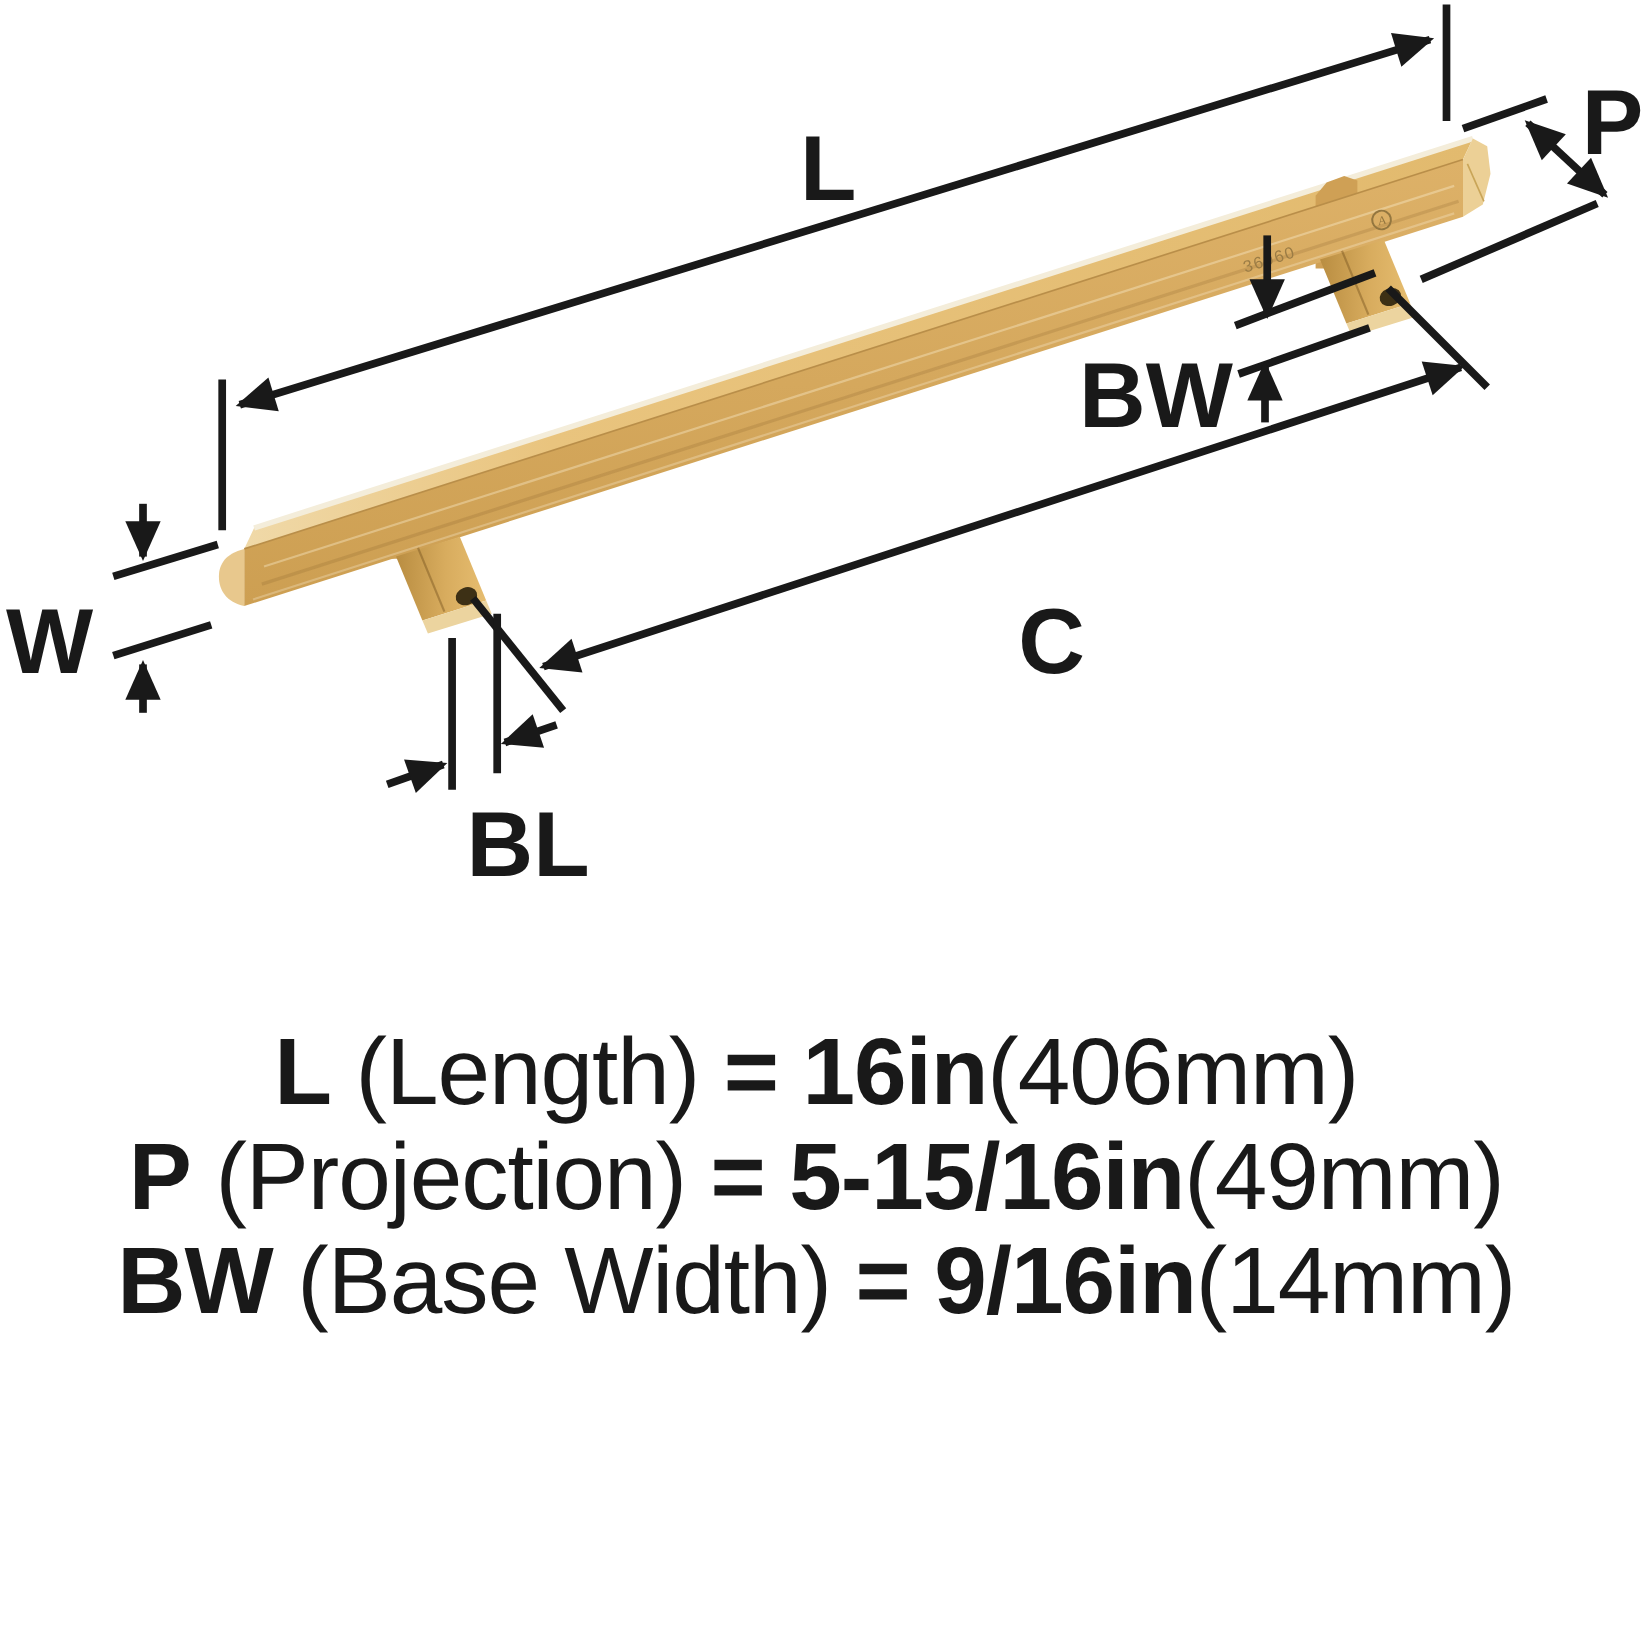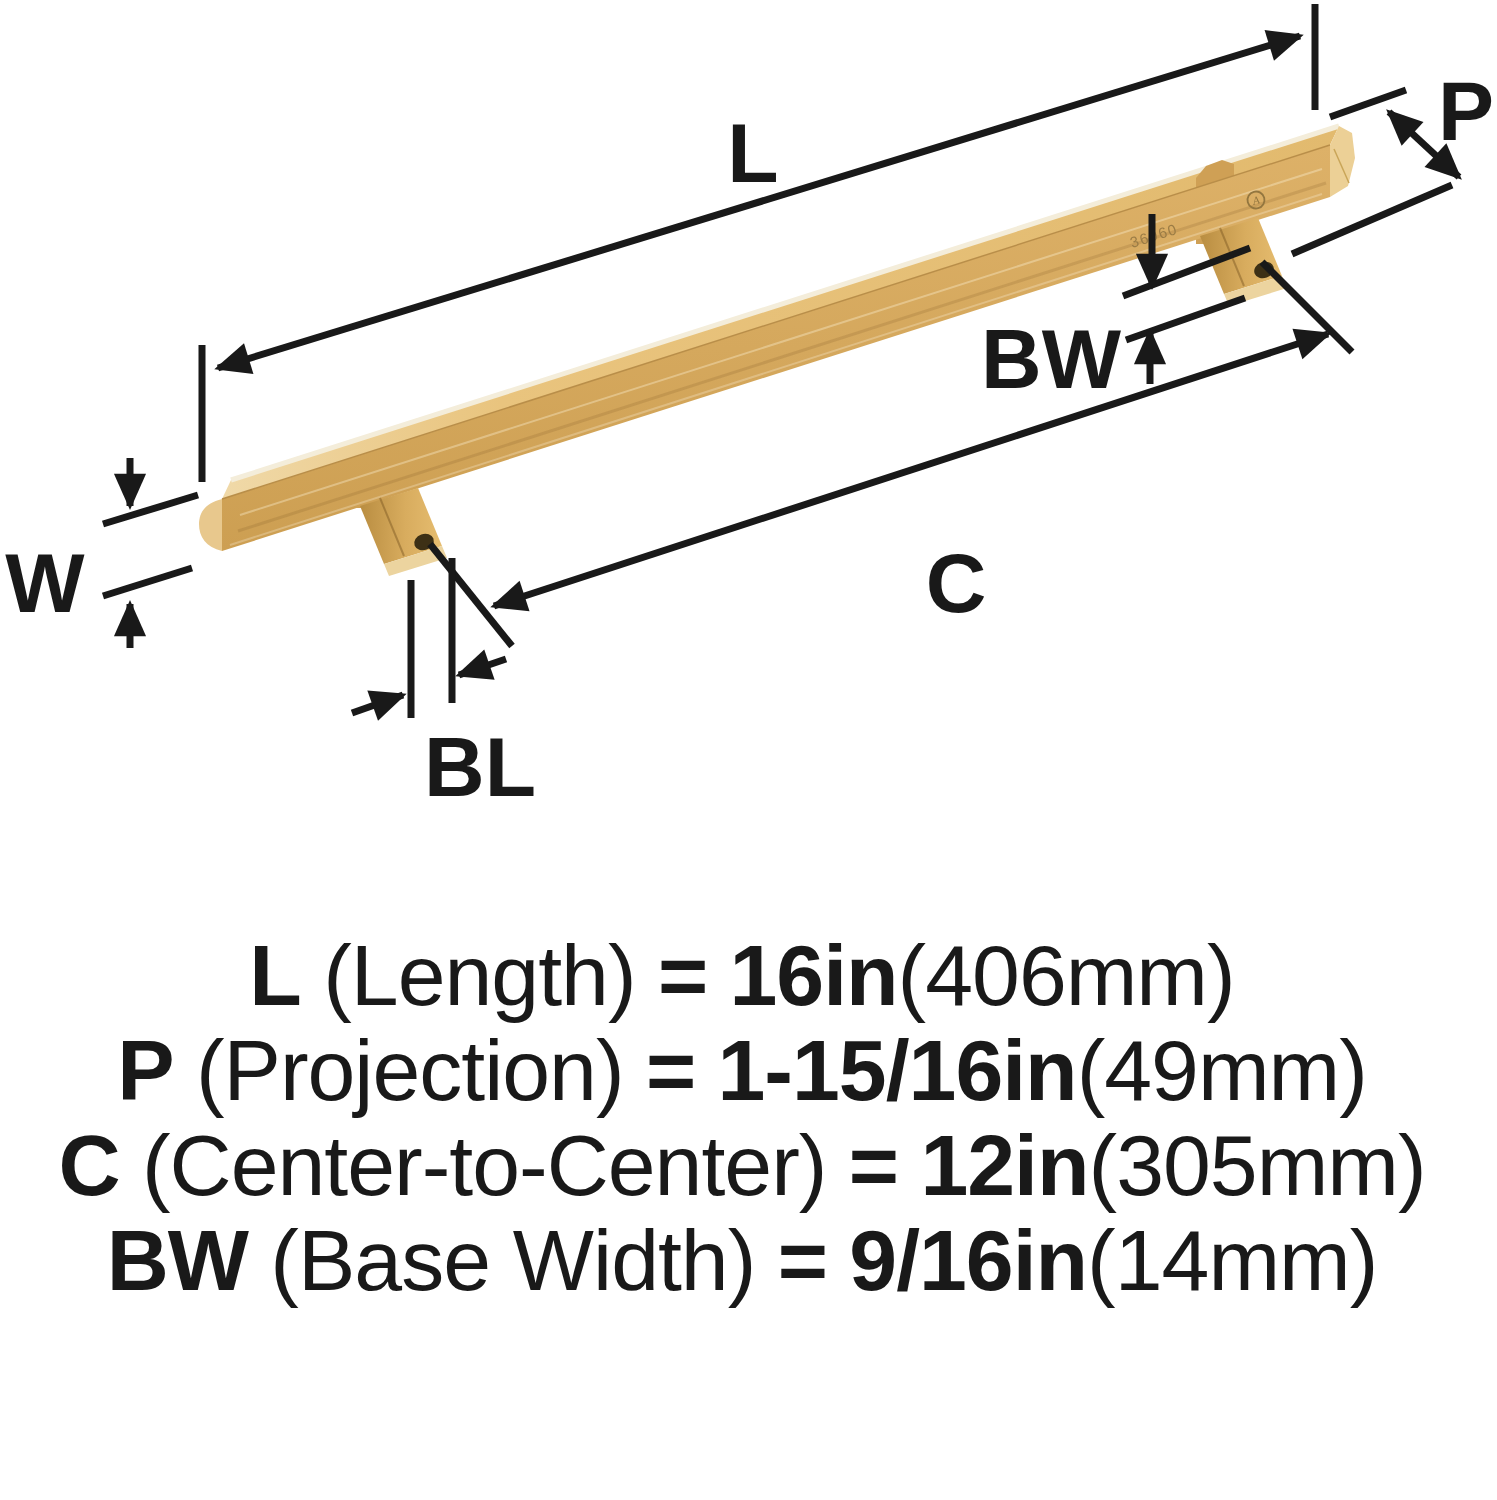--- a/index.html
+++ b/index.html
@@ -117,22 +117,19 @@
     <text class="dimtext" x="956" y="612" text-anchor="middle">C</text>
     <text class="dimtext" x="480" y="796" text-anchor="middle">BL</text>
     <text class="dimtext" x="1051" y="388" text-anchor="middle">BW</text>
   </svg>
 
   <div class="legend">
     <div class="lrow">
       <span class="b gap">L</span><span class="n gap">(Length)</span><span class="b gap">=</span><span class="b">16in</span><span class="n">(406mm)</span>
     </div>
     <div class="lrow">
-      <span class="b gap">P</span><span class="n gap">(Projection)</span><span class="b gap">=</span><span class="b">1-15/16in</span><span class="n">(49mm)</span>
-    </div>
-    <div class="lrow">
-      <span class="b gap">C</span><span class="n gap">(Center-to-Center)</span><span class="b gap">=</span><span class="b">12in</span><span class="n">(305mm)</span>
+      <span class="b gap">P</span><span class="n gap">(Projection)</span><span class="b gap">=</span><span class="b">5-15/16in</span><span class="n">(49mm)</span>
     </div>
     <div class="lrow">
       <span class="b gap">BW</span><span class="n gap">(Base Width)</span><span class="b gap">=</span><span class="b">9/16in</span><span class="n">(14mm)</span>
     </div>
   </div>
 </div>
 
 </body></html>

